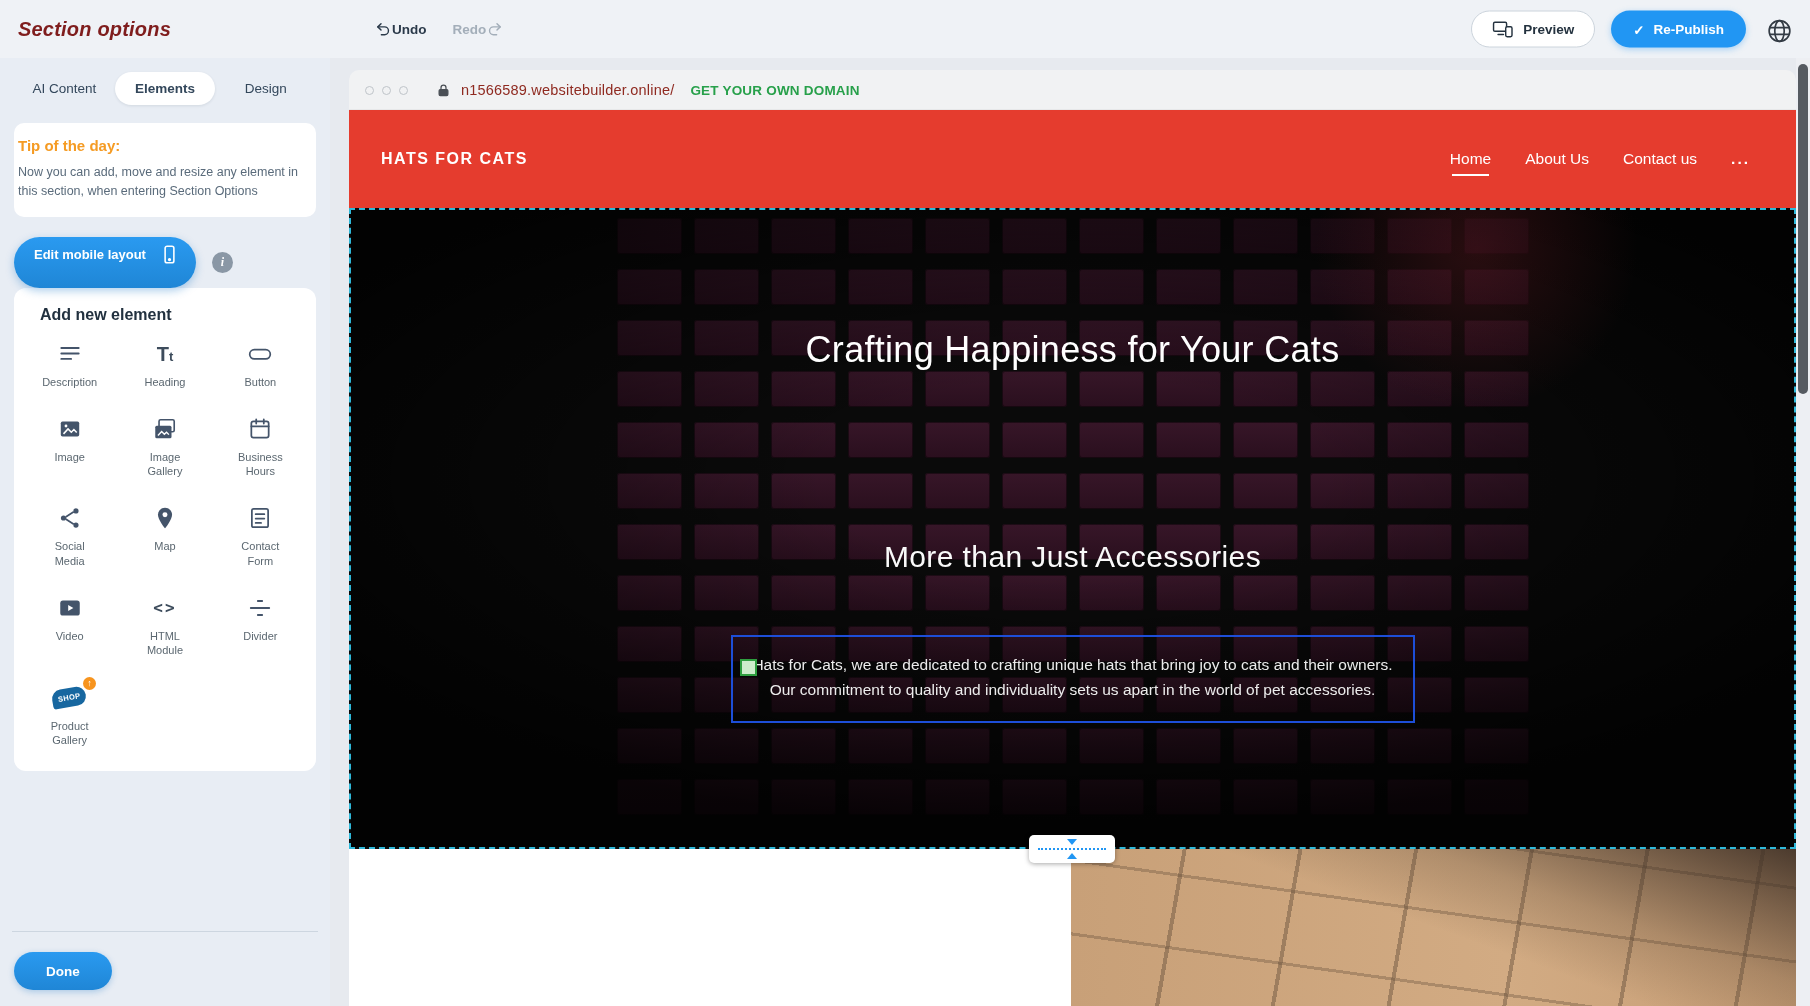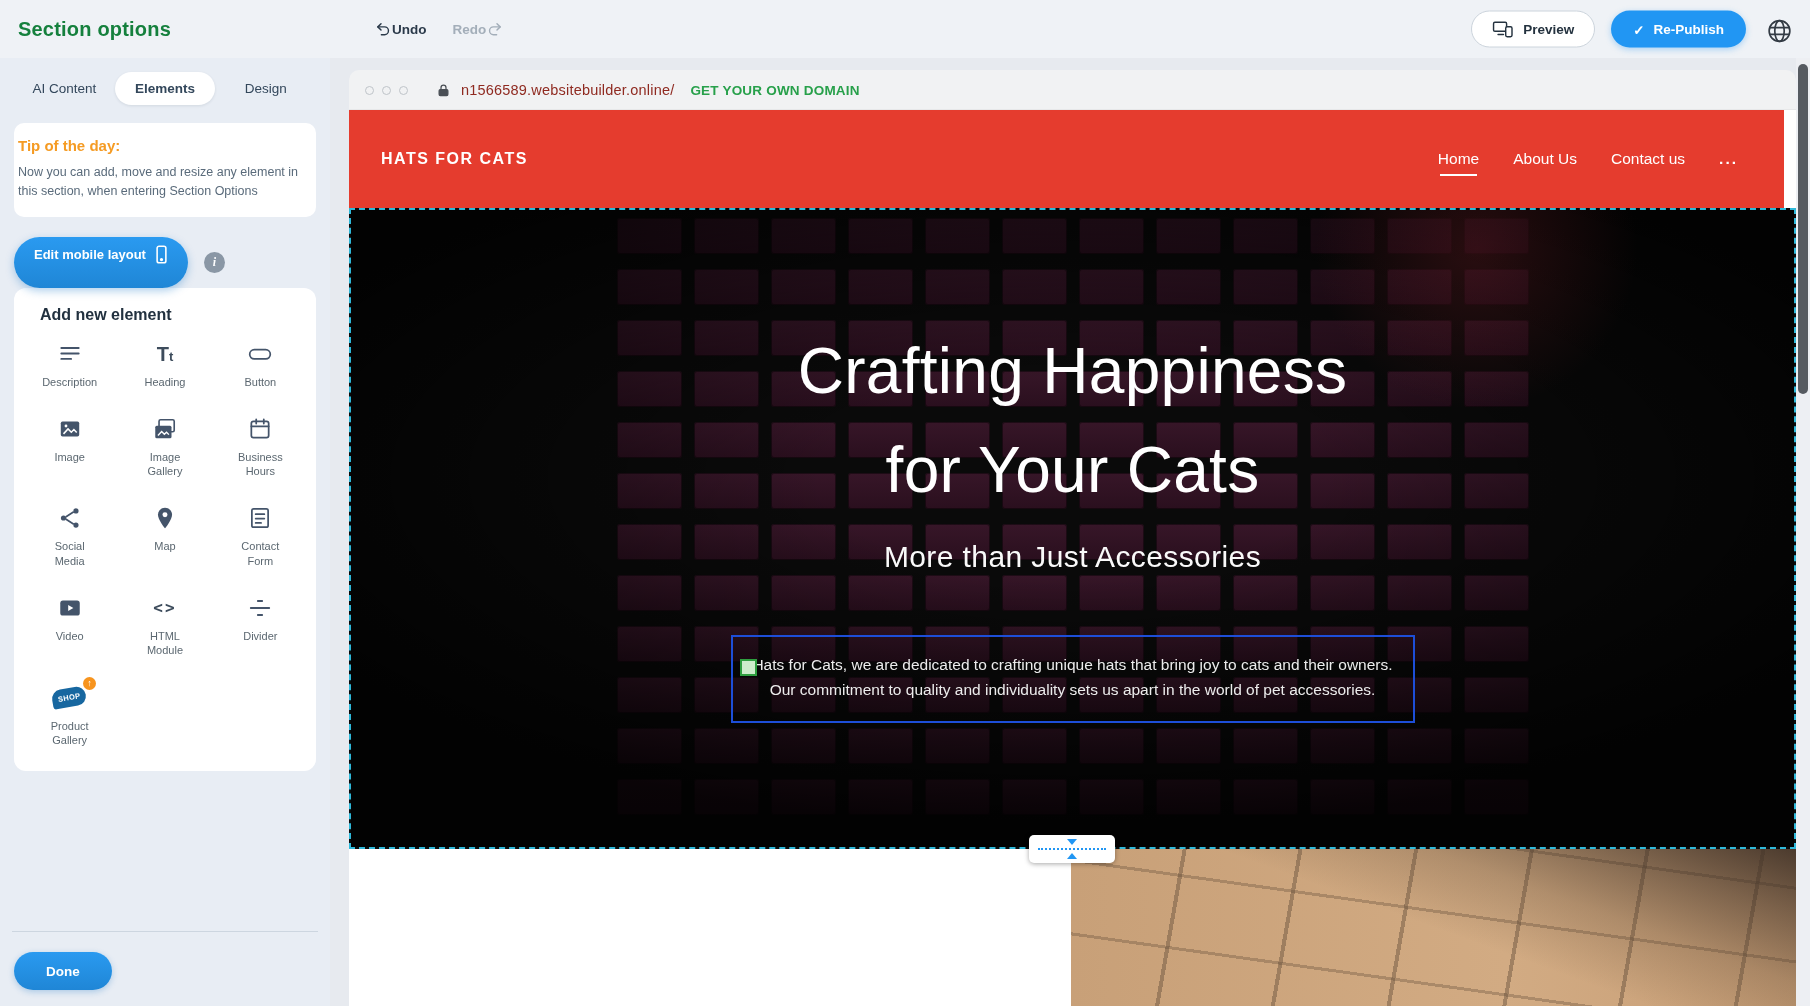--- a/index.html
+++ b/index.html
@@ -14,21 +14,21 @@
 
   .app { position: relative; width: 1810px; height: 1006px; background:#e7eaef; }
 
   
   .topbar {
     position: absolute; top:0; left:0; right:0; height:58px;
     background:#eff2f6; z-index: 30;
   }
   .topbar-title {
     position:absolute; left:18px; top:50%; transform:translateY(-50%);
-    font-size:20px; font-weight:700; color:#15803d; letter-spacing:.2px;
+    font-size:20px; font-weight:700; color:#7f1d1d; letter-spacing:.2px;font-style:italic;
   }
   .undo-redo { position:absolute; left:375px; top:50%; transform:translateY(-50%); display:flex; gap:26px; align-items:center; }
   .ur-btn { display:flex; align-items:center; background:none; border:none; font-family:inherit; font-size:13.5px; font-weight:700; color:#2b3a4a; }
   .ur-btn.disabled { color:#a3aeb9; }
   .ur-btn svg { width:17px; height:17px; }
 
   .topbar-right { position:absolute; right:14px; top:50%; transform:translateY(-50%); display:flex; align-items:flex-end; gap:16px; }
   .btn-preview {
     display:flex; align-items:center; gap:9px; height:37px; padding:0 20px;
     background:#fff; border:1px solid #ccd4dc; border-radius:19px;
@@ -53,21 +53,21 @@
   .tab { flex:1; height:33px; display:flex; align-items:center; justify-content:center;
     font-size:13.5px; color:#33475b; border-radius:17px; background:transparent; border:none; font-family:inherit; }
   .tab.active { background:#fff; font-weight:700; box-shadow:0 1px 3px rgba(20,40,60,.10); }
 
   .tip-card { margin-top:18px; background:#fff; border-radius:10px; padding:14px 4px 16px; }
   .tip-title { color:#f59b23; font-size:15px; font-weight:700; margin-bottom:9px; }
   .tip-body { font-size:12.5px; line-height:1.5; color:#5a6b7b; }
 
   .mobile-row { margin-top:20px; display:flex; align-items:center; }
   .btn-mobile {
-    display:flex; align-items:center; gap:5px; height:51px; padding:0 16px 16px 20px;
+    display:flex; align-items:center; gap:13px; height:51px; padding:0 16px 16px 20px;
     background:#2492e0; background:linear-gradient(180deg,#2a9af0,#1f86d6);
     border:none; border-radius:26px; color:#fff; font-family:inherit;
     font-size:13px; font-weight:700; box-shadow:0 3px 8px rgba(30,120,200,.35);
   }
   .btn-mobile svg { width:21px; height:21px; }
   .info-dot { margin-left:16px; width:21px; height:21px; border-radius:50%; background:#8a97a5; color:#fff;
     display:flex; align-items:center; justify-content:center; font-size:12px; font-weight:700; font-family:"Liberation Serif", serif; font-style:italic; }
 
   .elements-card { background:#fff; border-radius:12px; padding:18px 8px 24px; }
   .elements-title { font-size:16px; font-weight:600; color:#22313f; margin:0 0 16px 18px; }
@@ -103,21 +103,21 @@
   .win-dots { display:flex; gap:8px; }
   .win-dot { width:9px; height:9px; border-radius:50%; border:1.5px solid #bfc4c9; }
   .lock { margin-left:28px; color:#4a4f55; display:flex; }
   .lock svg { width:15px; height:15px; }
   .url-text { margin-left:10px; font-size:14.5px; color:#8f2a20; letter-spacing:.2px; }
   .domain-cta { margin-left:16px; font-size:13.5px; font-weight:700; color:#27a04a; letter-spacing:.2px; }
 
   .site { position:absolute; left:19px; right:0; top:52px; bottom:0; background:#fff; overflow:hidden; }
 
   .site-header {
-    position:absolute; top:0; left:0; right:12px; height:98px; background:#e53c2e;
+    position:absolute; top:0; left:0; right:0; height:98px; background:#e53c2e;
     display:flex; align-items:center; padding:0 46px 0 32px; z-index:3;
   }
   .site-logo { color:#fff; font-size:16px; font-weight:700; letter-spacing:1.5px; }
   .site-nav { margin-left:auto; display:flex; align-items:center; gap:34px; }
   .nav-item { color:#fff; font-size:15.5px; position:relative; padding:4px 0; }
   .nav-item.active::after { content:""; position:absolute; left:2px; right:2px; bottom:-4px; height:2px; background:#fff; }
   .nav-more { letter-spacing:2px; font-weight:700; }
 
   
   .hero {
@@ -134,21 +134,21 @@
     border-radius:3px; box-shadow:inset 0 0 0 1px rgba(0,0,0,.45);
   }
   .hero-vignette {
     position:absolute; inset:0; pointer-events:none;
     background:
       radial-gradient(circle 230px at 78% 6%, rgba(150,40,50,.25), rgba(0,0,0,0) 70%),
       radial-gradient(ellipse 62% 55% at 50% 42%, rgba(0,0,0,0) 28%, rgba(0,0,0,.5) 72%, rgba(0,0,0,.82) 100%);
   }
   .hero-heading {
     position:absolute; top:112px; left:50%; transform:translateX(-50%);
-    width:640px; text-align:center; color:#fff; font-size:64px; font-weight:500;
+    width:640px; text-align:center; color:#fff; font-size:36px; font-weight:500;
     line-height:1.55; z-index:2; letter-spacing:.3px;
   }
   .hero-subheading {
     position:absolute; top:330px; left:0; right:0; text-align:center;
     color:#fafafa; font-size:30px; font-weight:400; letter-spacing:.4px; z-index:2;
   }
   .text-selection {
     position:absolute; top:425px; left:50%; transform:translateX(-50%);
     width:684px; min-height:88px; border:2px solid #1d4ed8; padding:16px 12px 14px; z-index:2;
   }

